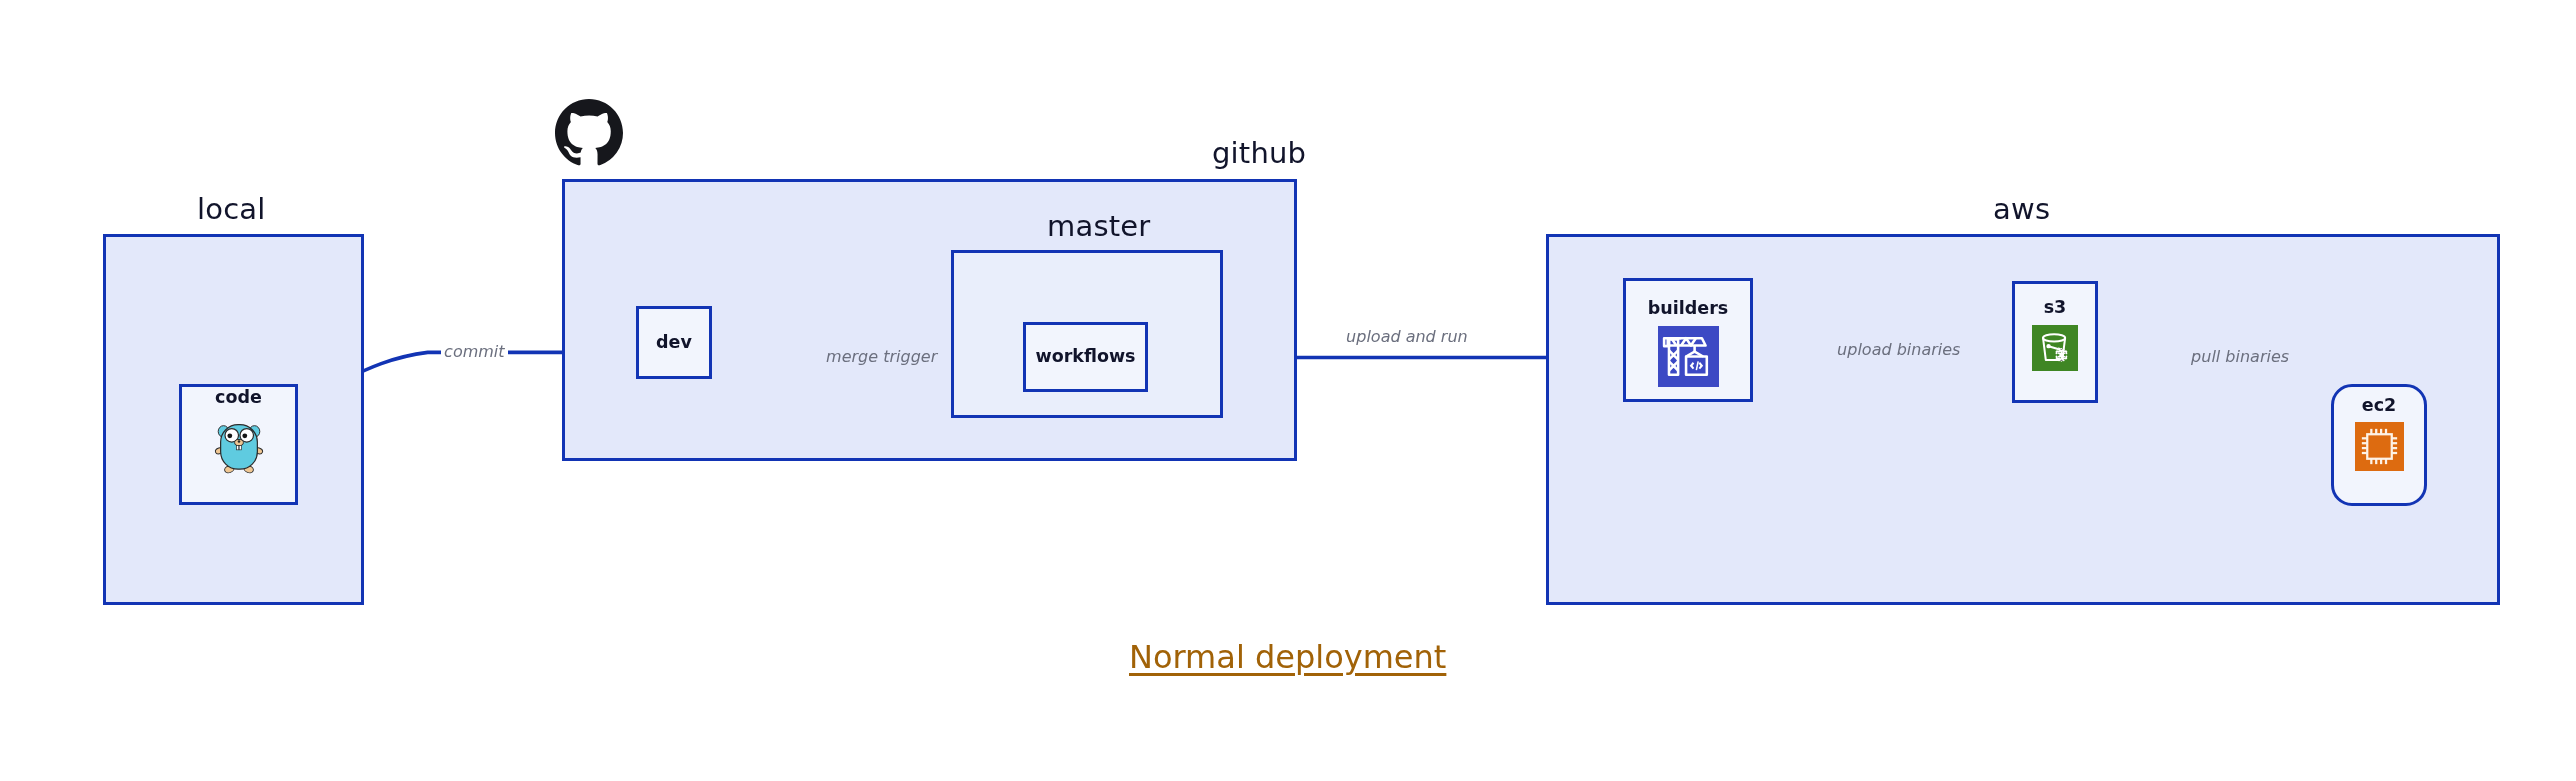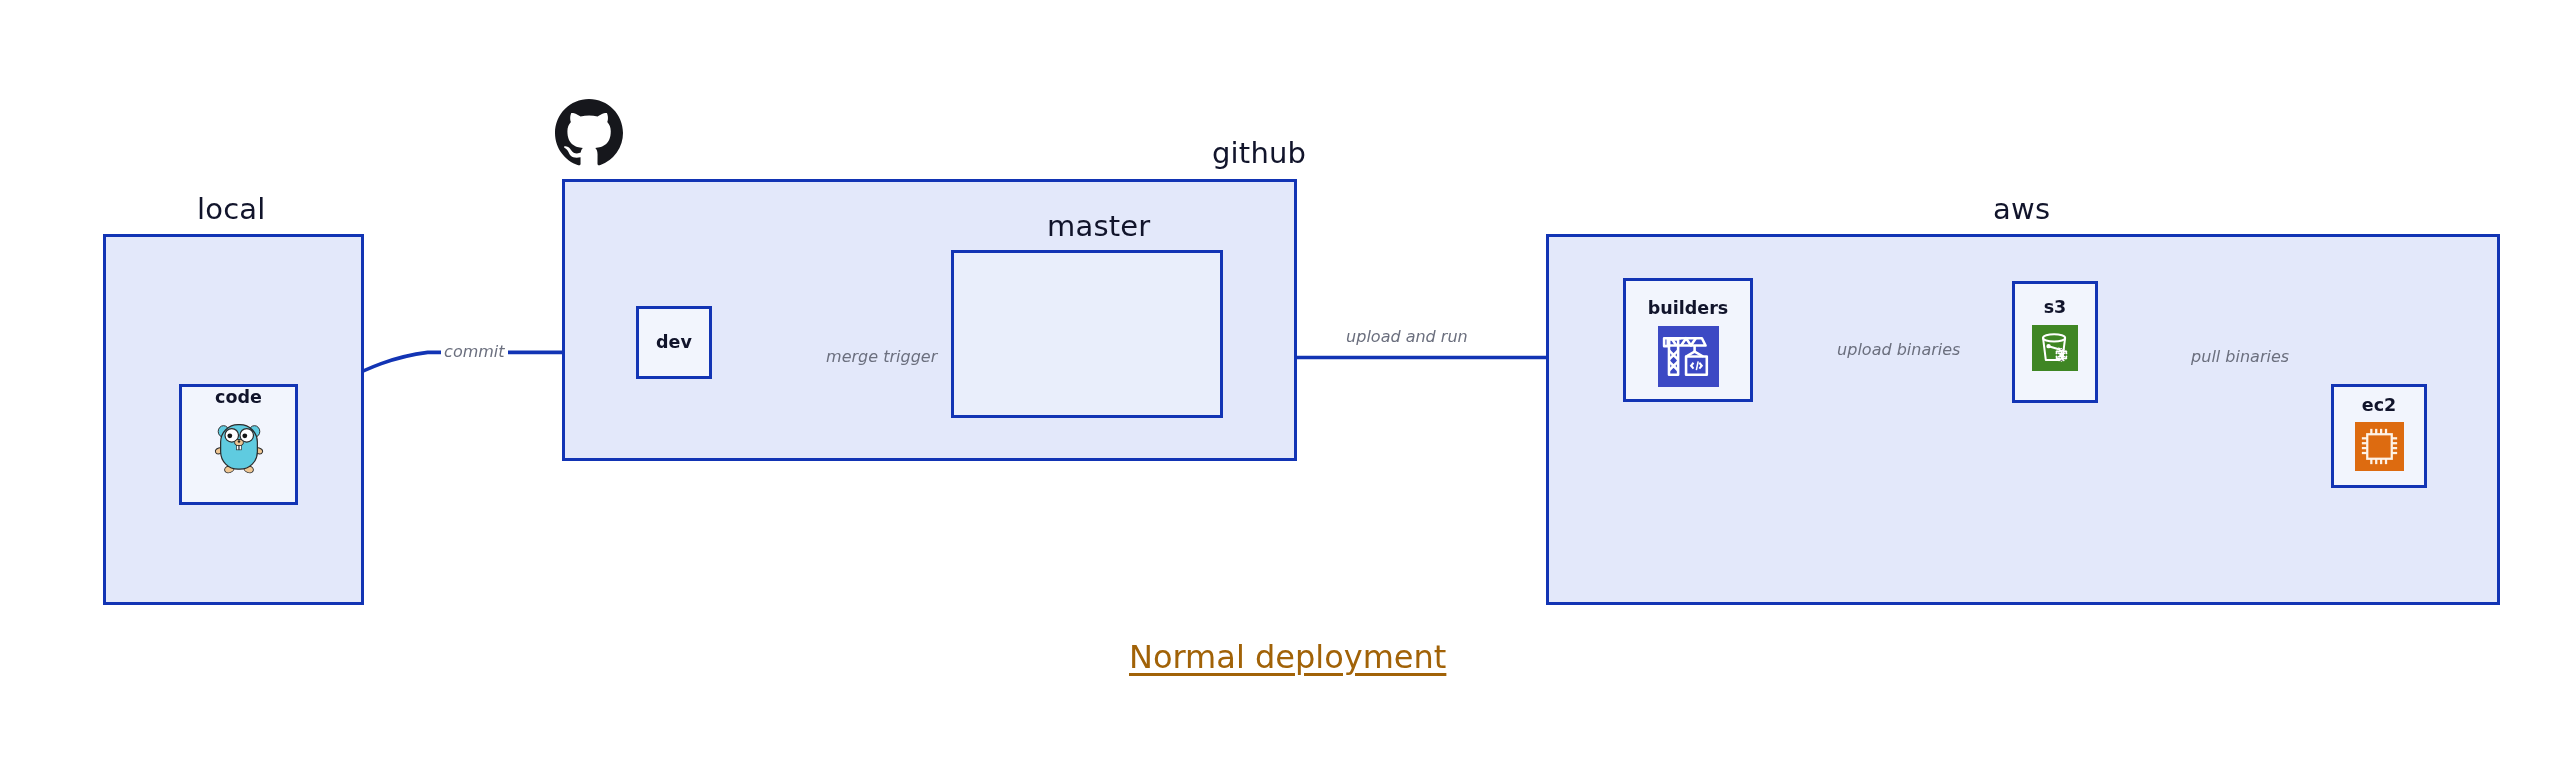--- a/index.html
+++ b/index.html
@@ -175,20 +175,23 @@
     </svg>
   </span>
 
   <div class="node" style="left:636px; top:306px; width:76px; height:73px; justify-content:center;">
     <span class="node-label">dev</span>
   </div>
 
   <div class="group inner" style="left:951px; top:250px; width:272px; height:168px;"></div>
   <div class="group-label" style="left:1047px; top:212px;">master</div>
 
+  <div class="node" style="left:1023px; top:322px; width:125px; height:70px; justify-content:center;">
+    <span class="node-label">workflows</span>
+  </div>
 
   <div class="group" style="left:1546px; top:234px; width:954px; height:371px;"></div>
   <div class="group-label" style="left:1993px; top:195px;">aws</div>
 
   <div class="node" style="left:1623px; top:278px; width:130px; height:124px; padding-top:19px;">
     <span class="node-label">builders</span>
     <span class="node-icon" style="margin-top:8.2px;">
       <svg width="61" height="61" viewBox="0 0 100 100" xmlns="http://www.w3.org/2000/svg">
         <rect x="0" y="0" width="100" height="100" fill="#3c49c4"></rect>
         <g fill="none" stroke="#ffffff" stroke-width="4.2" stroke-linejoin="round">
@@ -233,21 +236,21 @@
         <g stroke="#ffffff" stroke-width="3.6" stroke-linecap="round">
           <path d="M64 52 L64 78 M53 58 L75 72 M75 58 L53 72"></path>
           <path d="M59 53 L64 57 L69 53 M59 77 L64 73 L69 77"></path>
           <path d="M53 62 L54.5 57 L59.5 58 M75 68 L73.5 73 L68.5 72"></path>
           <path d="M75 62 L73.5 57 L68.5 58 M53 68 L54.5 73 L59.5 72"></path>
         </g>
       </svg>
     </span>
   </div>
 
-  <div class="node" style="left:2331px; top:384px; width:96px; height:104px; padding-top:10.3px;">
+  <div class="node" style="left:2331px; top:384px; width:96px; height:122px; padding-top:10.3px;border-radius:21px;">
     <span class="node-label">ec2</span>
     <span class="node-icon" style="margin-top:7.2px;">
       <svg width="49" height="49" viewBox="0 0 100 100" xmlns="http://www.w3.org/2000/svg">
         <rect x="0" y="0" width="100" height="100" fill="#dd6b10"></rect>
         <rect x="25" y="25" width="50" height="50" fill="none" stroke="#fdf2e6" stroke-width="4.6"></rect>
         <g fill="#fdf2e6">
           <rect x="31" y="14" width="4.6" height="11"></rect>
           <rect x="41" y="14" width="4.6" height="11"></rect>
           <rect x="51" y="14" width="4.6" height="11"></rect>
           <rect x="61" y="14" width="4.6" height="11"></rect>

